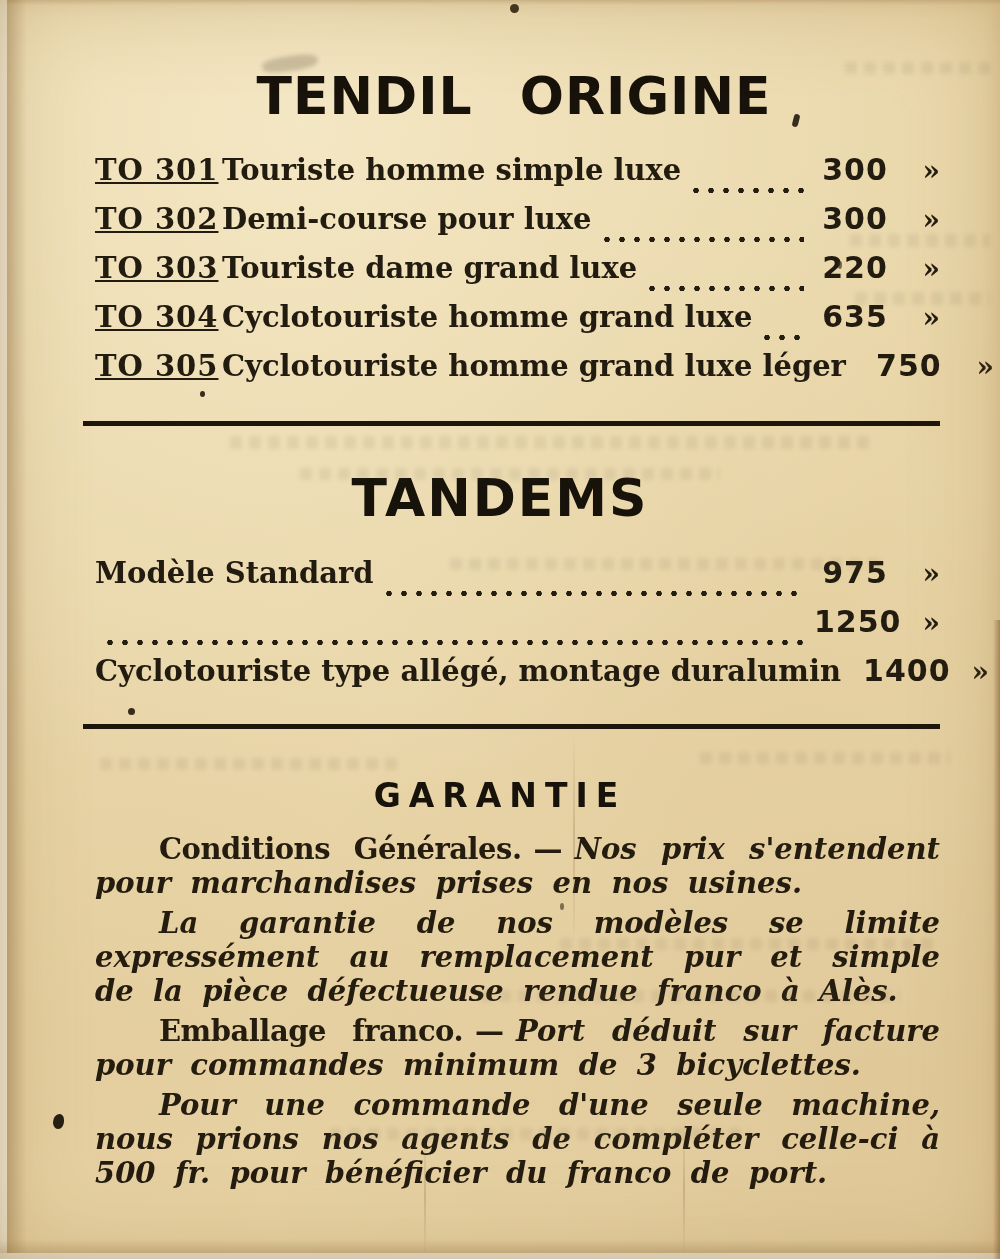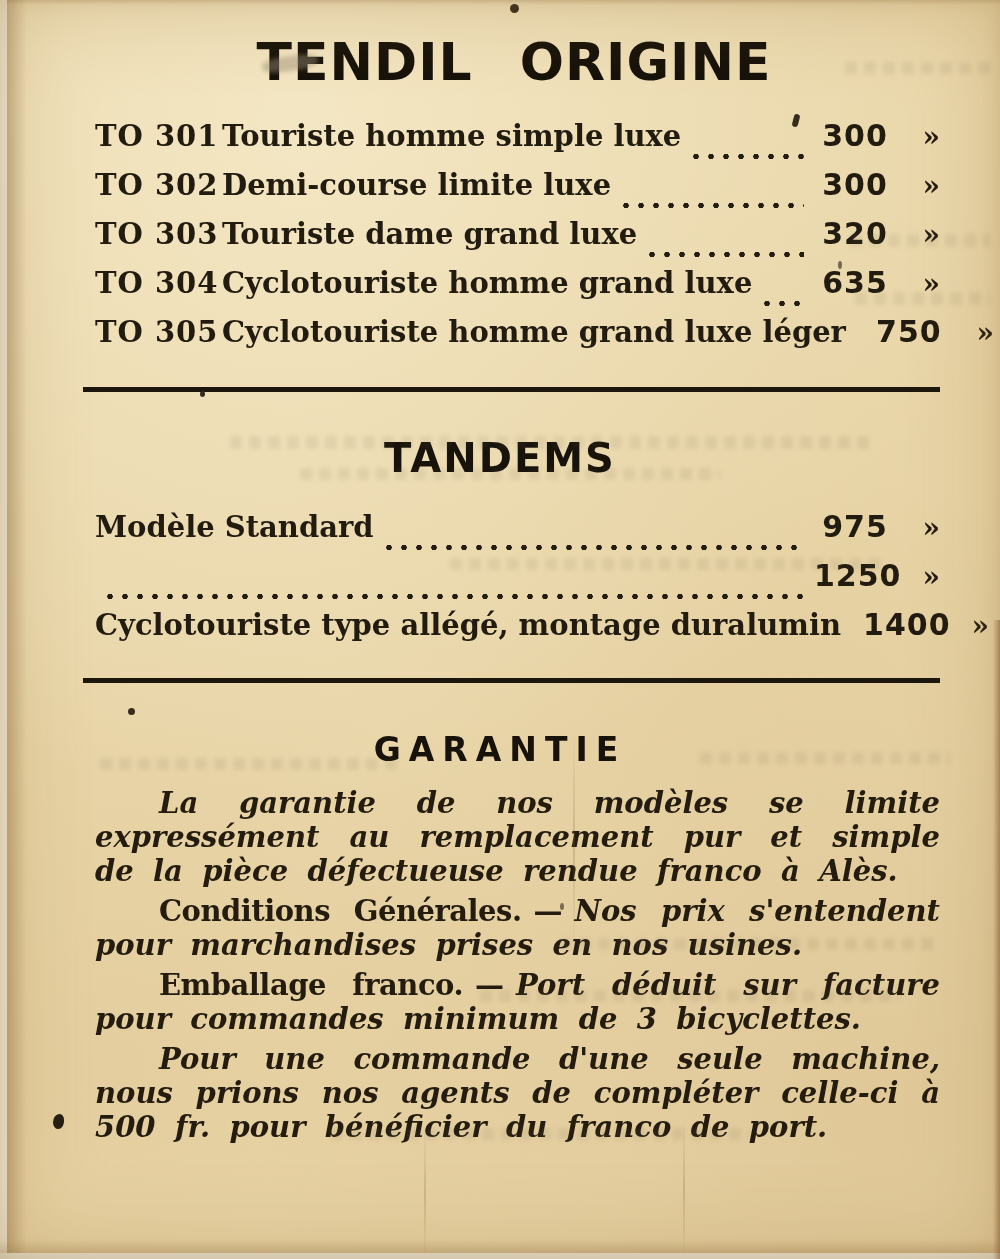--- a/index.html
+++ b/index.html
@@ -31,29 +31,29 @@
     background:linear-gradient(180deg, rgba(120,86,42,.18), rgba(120,86,42,0));}
   .edge-right-dark{position:absolute;right:0;top:620px;width:7px;height:639px;
     background:linear-gradient(270deg, rgba(122,84,48,.55), rgba(122,84,48,0));}
 
   
   .display{
     text-align:center;
     font-family:"DejaVu Sans","Liberation Sans",sans-serif;
     font-weight:800;color:#17120a;margin:0;
   }
-  .h-main{font-size:52px;line-height:1;margin-top:36px;padding-left:28px;letter-spacing:1px;word-spacing:28px;}
-  .h-tandems{font-size:40px;line-height:1;margin-top:46px;letter-spacing:2px;}
+  .h-main{font-size:52px;line-height:1;margin-top:70px;padding-left:28px;letter-spacing:1px;word-spacing:28px;}
+  .h-tandems{font-size:52px;line-height:1;margin-top:46px;letter-spacing:2px;}
   .h-garantie{font-size:33px;line-height:1;margin-top:50px;padding-left:0;letter-spacing:8px;font-weight:700;}
 
   
   .table{margin:30px 60px 0 95px;}
   .table.t2{margin-top:31px;}
   .row{display:flex;align-items:baseline;height:49px;font-weight:700;font-size:29px;color:#221b10;}
-  .code{width:127px;flex:none;letter-spacing:1px;}
+  .code{width:127px;flex:none;letter-spacing:1px;text-decoration:underline;}
   .label{white-space:nowrap;}
   .dots{
     flex:1;align-self:flex-end;height:7px;margin:0 10px 7px 12px;
     background-image:radial-gradient(circle at 3px 3.5px, #241d12 2.5px, rgba(0,0,0,0) 3px);
     background-size:15px 7px;background-repeat:repeat-x;
   }
   .price{width:82px;flex:none;text-align:center;font-family:"DejaVu Sans","Liberation Sans",sans-serif;font-size:30px;font-weight:800;letter-spacing:1px;}
   .unit{width:44px;flex:none;text-align:right;font-size:28px;}
 
   
@@ -104,30 +104,30 @@
   <div class="table t1">
     <div class="row">
       <span class="code">TO 301</span>
       <span class="label">Touriste homme simple luxe</span>
       <span class="dots"></span>
       <span class="price">300</span>
       <span class="unit">»</span>
     </div>
     <div class="row">
       <span class="code">TO 302</span>
-      <span class="label">Demi-course limite luxe</span>
+      <span class="label">Demi-course pour luxe</span>
       <span class="dots"></span>
       <span class="price">300</span>
       <span class="unit">»</span>
     </div>
     <div class="row">
       <span class="code">TO 303</span>
       <span class="label">Touriste dame grand luxe</span>
       <span class="dots"></span>
-      <span class="price">320</span>
+      <span class="price">220</span>
       <span class="unit">»</span>
     </div>
     <div class="row">
       <span class="code">TO 304</span>
       <span class="label">Cyclotouriste homme grand luxe</span>
       <span class="dots"></span>
       <span class="price">635</span>
       <span class="unit">»</span>
     </div>
     <div class="row">
@@ -161,22 +161,22 @@
       <span class="price">1400</span>
       <span class="unit">»</span>
     </div>
   </div>
 
   <hr class="rule r2">
 
   <h3 class="display h-garantie">GARANTIE</h3>
 
   <div class="body-copy">
+    <p><span class="lead">Conditions Générales.</span><span class="dash">—</span><span>Nos prix s'entendent pour marchandises prises en nos usines.</span></p>
     <p>La garantie de nos modèles se limite expressément au remplacement pur et simple de la pièce défectueuse rendue franco à Alès.</p>
-    <p><span class="lead">Conditions Générales.</span><span class="dash">—</span><span>Nos prix s'entendent pour marchandises prises en nos usines.</span></p>
     <p><span class="lead">Emballage franco.</span><span class="dash">—</span><span>Port déduit sur facture pour commandes minimum de 3 bicyclettes.</span></p>
     <p>Pour une commande d'une seule machine, nous prions nos agents de compléter celle-ci à 500 fr. pour bénéficier du franco de port.</p>
   </div>
 
   <div class="speck" style="left:510px;top:4px;width:9px;height:9px;"></div>
   <div class="smudge" style="left:262px;top:56px;width:56px;height:15px;transform:rotate(-8deg);"></div>
   <div class="speck" style="left:793px;top:114px;width:6px;height:13px;border-radius:3px;transform:rotate(14deg);"></div>
   <div class="speck" style="left:838px;top:261px;width:4px;height:8px;opacity:.65;"></div>
   <div class="speck" style="left:200px;top:391px;width:5px;height:6px;"></div>
   <div class="speck" style="left:128px;top:708px;width:7px;height:7px;"></div>

